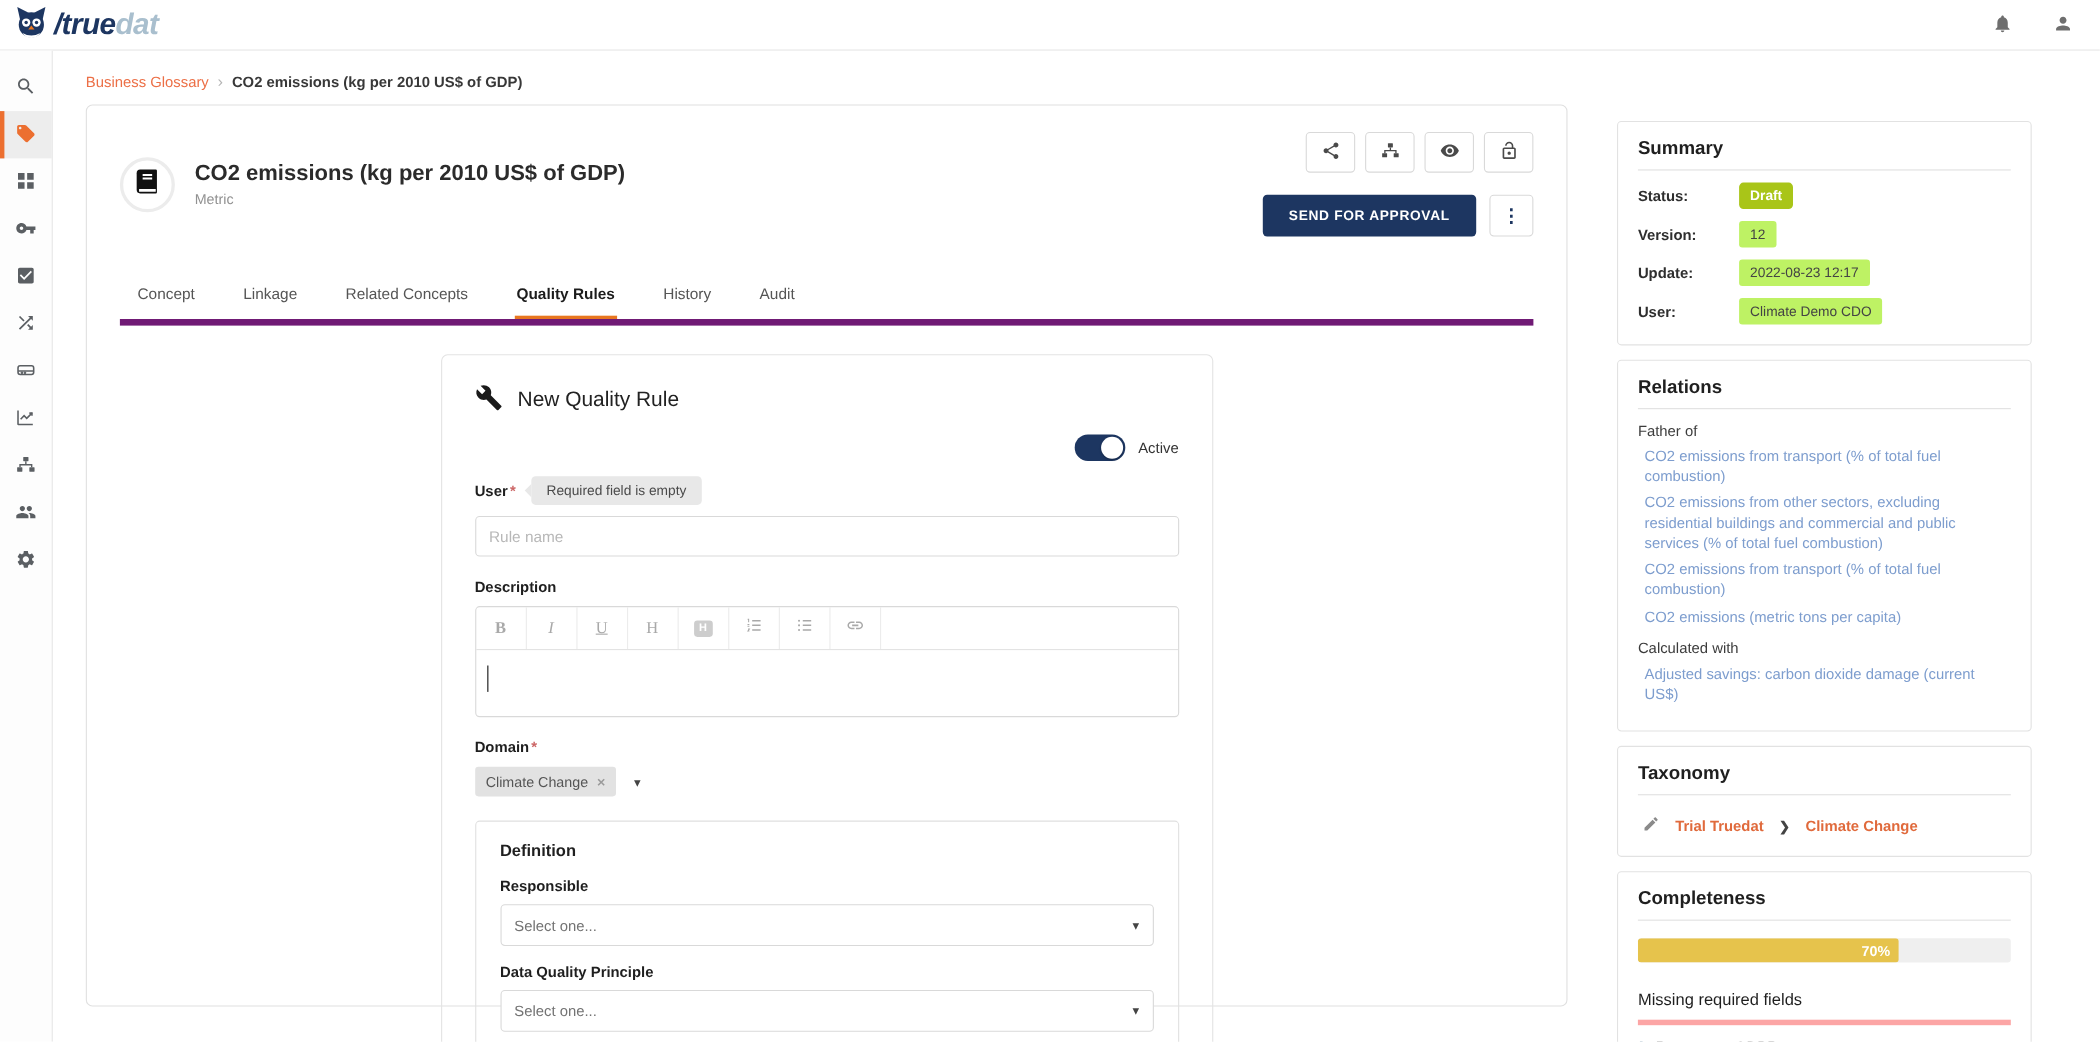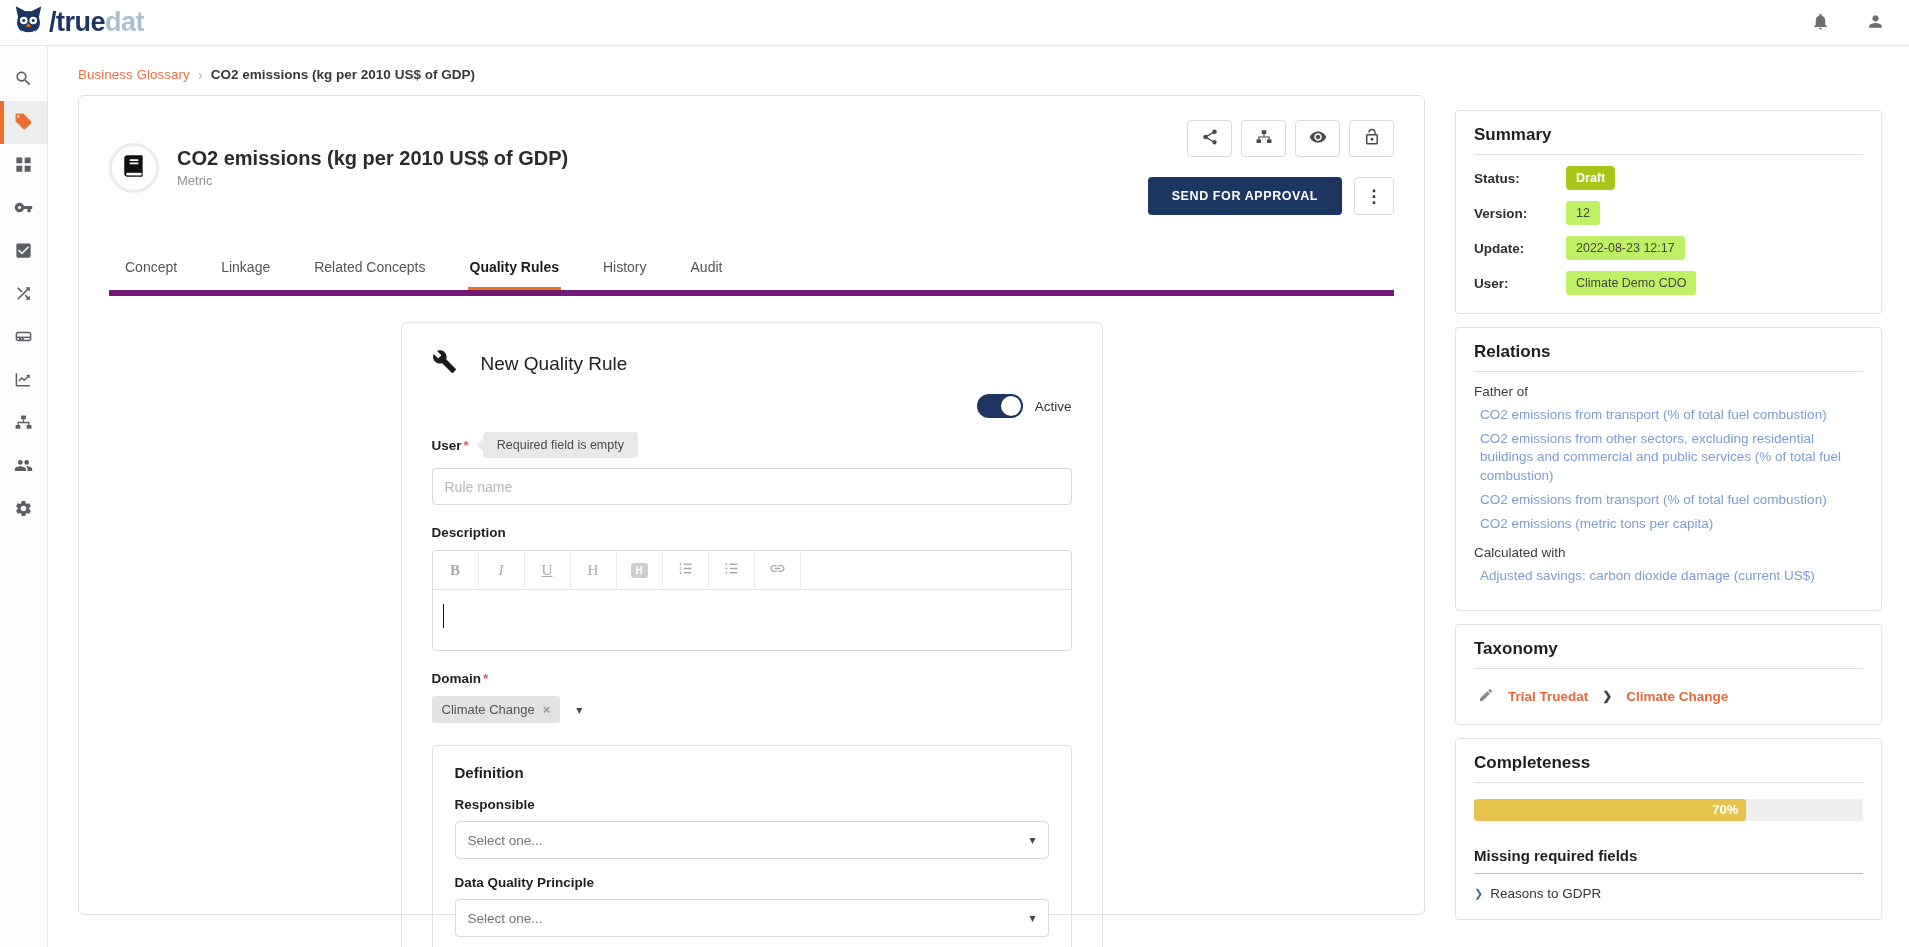--- a/index.html
+++ b/index.html
@@ -3,21 +3,21 @@
 <meta charset="utf-8">
 <style>
   * { margin:0; padding:0; box-sizing:border-box; }
   html,body { width:1909px; height:947px; overflow:hidden; background:#fff;
     font-family:"Liberation Sans", sans-serif; color:#333; }
 
   
   .app-header { height:46px; display:flex; align-items:center; justify-content:space-between;
     border-bottom:1px solid #e6e6e6; background:#fff; padding:0 24px 0 12px; }
   .logo { display:flex; align-items:center; gap:4px; cursor:pointer; }
-  .wordmark { font-size:27px; font-weight:800; letter-spacing:-0.5px; line-height:1; }
+  .wordmark { font-size:27px; font-weight:800; letter-spacing:-0.5px; line-height:1;font-style:italic; }
   .wordmark .wm1 { color:#1d3661; }
   .wordmark .wm2 { color:#a9bfce; }
   .header-actions { display:flex; align-items:center; gap:36px; }
   .icon-btn { background:none; border:none; cursor:pointer; color:#6e6e6e; display:flex; align-items:center; }
   .icon-btn svg { width:19px; height:19px; }
 
   
   .content-row { display:flex; height:901px; }
 
   
@@ -55,21 +55,21 @@
   .kebab-btn { width:40px; height:38px; border:1px solid #d9d9d9; border-radius:4px; background:#fff;
     color:#1d3661; font-size:17px; font-weight:700; cursor:pointer; line-height:1; }
 
   .tab-bar { display:flex; gap:40px; margin-top:34px; border-bottom:6px solid #701a75; padding-left:14px; }
   .tab { font-size:14px; color:#555; padding:10px 2px 12px; cursor:pointer; border-bottom:3px solid transparent; }
   .tab.active { color:#1c1c1c; font-weight:700; border-bottom-color:#e8761f; }
 
   
   .form-panel { width:702px; margin:26px auto 0; border:1px solid #e3e3e3; border-radius:6px;
     padding:26px 30px 40px; }
-  .form-title-row { display:flex; align-items:center; gap:24px; }
+  .form-title-row { display:flex; align-items:center; gap:14px; }
   .form-title-row svg { width:25px; height:25px; color:#1a1a1a; }
   .form-title { font-size:19px; color:#222; }
   .active-row { display:flex; justify-content:flex-end; align-items:center; gap:12px; margin-top:16px; }
   .toggle { width:46px; height:24px; border-radius:12px; background:#1d3661; position:relative; cursor:pointer; border:none; }
   .toggle .knob { position:absolute; top:2px; right:2px; width:20px; height:20px; border-radius:50%;
     background:#fff; box-shadow:0 1px 2px rgba(0,0,0,.3); }
   .active-label { font-size:13.5px; color:#333; }
 
   .field-label { font-size:13.5px; font-weight:700; color:#1f1f1f; }
   .req { color:#cc6666; margin-left:2px; }
@@ -107,40 +107,40 @@
   .caret { color:#444; font-size:12px; cursor:pointer; border:none; background:none; }
 
   .def-box { margin-top:22px; border:1px solid #e0e0e0; border-radius:4px; padding:18px 22px 30px; }
   .def-heading { font-size:15px; font-weight:700; color:#1f1f1f; }
   .def-field { margin-top:16px; }
   .select { margin-top:9px; height:38px; border:1px solid #d9d9d9; border-radius:4px;
     display:flex; align-items:center; justify-content:space-between; padding:0 12px; cursor:pointer; background:#fff; width:100%; }
   .select .ph { font-size:13.5px; color:#737373; }
 
   
-  .right-rail { width:427px; flex:none; margin-left:30px; padding-top:64px; }
+  .right-rail { width:377px; flex:none; margin-left:45px; padding-top:64px; }
   .panel { border:1px solid #e2e2e2; border-radius:4px; background:#fff; padding:14px 18px 18px; margin-bottom:13px; }
   .panel-h { font-size:17px; font-weight:700; color:#1f1f1f; padding-bottom:9px; border-bottom:1px solid #e0e0e0; }
   .sum-row { display:flex; align-items:center; margin-top:11px; }
   .sum-label { width:92px; font-size:13.5px; font-weight:700; color:#2e2e2e; }
   .badge { font-size:12.5px; border-radius:3px; padding:5px 10px; background:#bef264; color:#444; }
   .badge.green { background:#a9c518; color:#fff; font-weight:700; border-radius:4px; }
   .rel-group-label { font-size:13.5px; color:#3c3c3c; margin-top:12px; }
   .rel-links { margin-top:7px; }
   .rel-link { display:block; font-size:13.5px; color:#7d9dce; line-height:1.35; padding-left:6px;
     margin-bottom:6px; text-decoration:none; cursor:pointer; }
   .tax-row { display:flex; align-items:center; gap:14px; margin-top:18px; padding-left:4px; }
   .tax-row svg { width:16px; height:16px; color:#8a8a8a; }
   .tax-link { font-size:13.5px; font-weight:700; color:#e06a3c; text-decoration:none; cursor:pointer; }
   .tax-sep { color:#444; font-size:12px; font-weight:700; }
   .progress-track { margin-top:16px; height:22px; background:#efefef; border-radius:3px; overflow:hidden; }
   .progress-fill { height:100%; background:#e6c34c; border-radius:3px; display:flex; align-items:center;
     justify-content:flex-end; padding-right:8px; color:#fff; font-size:13px; font-weight:700; }
-  .missing-h { font-size:15px; font-weight:700; color:#1f1f1f; margin-top:26px; padding-bottom:9px;
-    border-bottom:1px solid #fca5a5; }
+  .missing-h { font-size:15px; font-weight:400; color:#1f1f1f; margin-top:26px; padding-bottom:9px;
+    border-bottom:5px solid #fca5a5; }
   .missing-item { display:flex; align-items:center; gap:7px; margin-top:12px; cursor:pointer; }
   .missing-item .chev { color:#44708e; font-size:11px; }
   .missing-item .txt { font-size:13.5px; color:#333; }
 </style>
 </head>
 <body>
 
 <header class="app-header">
   <div class="logo">
     <span>

